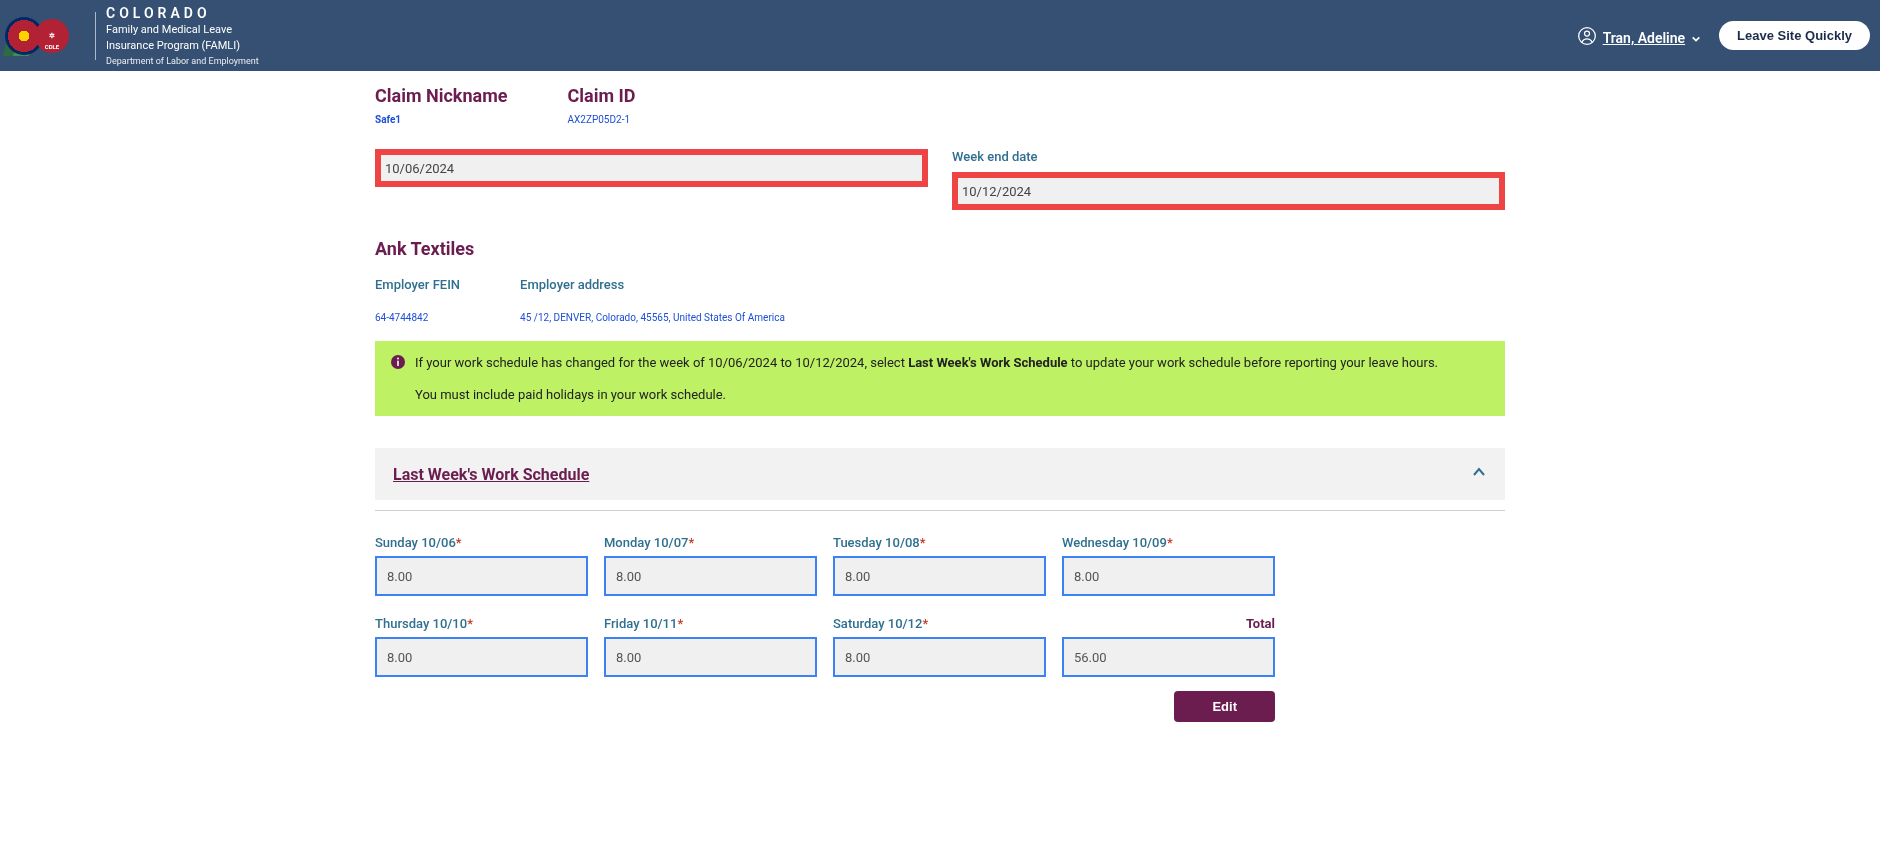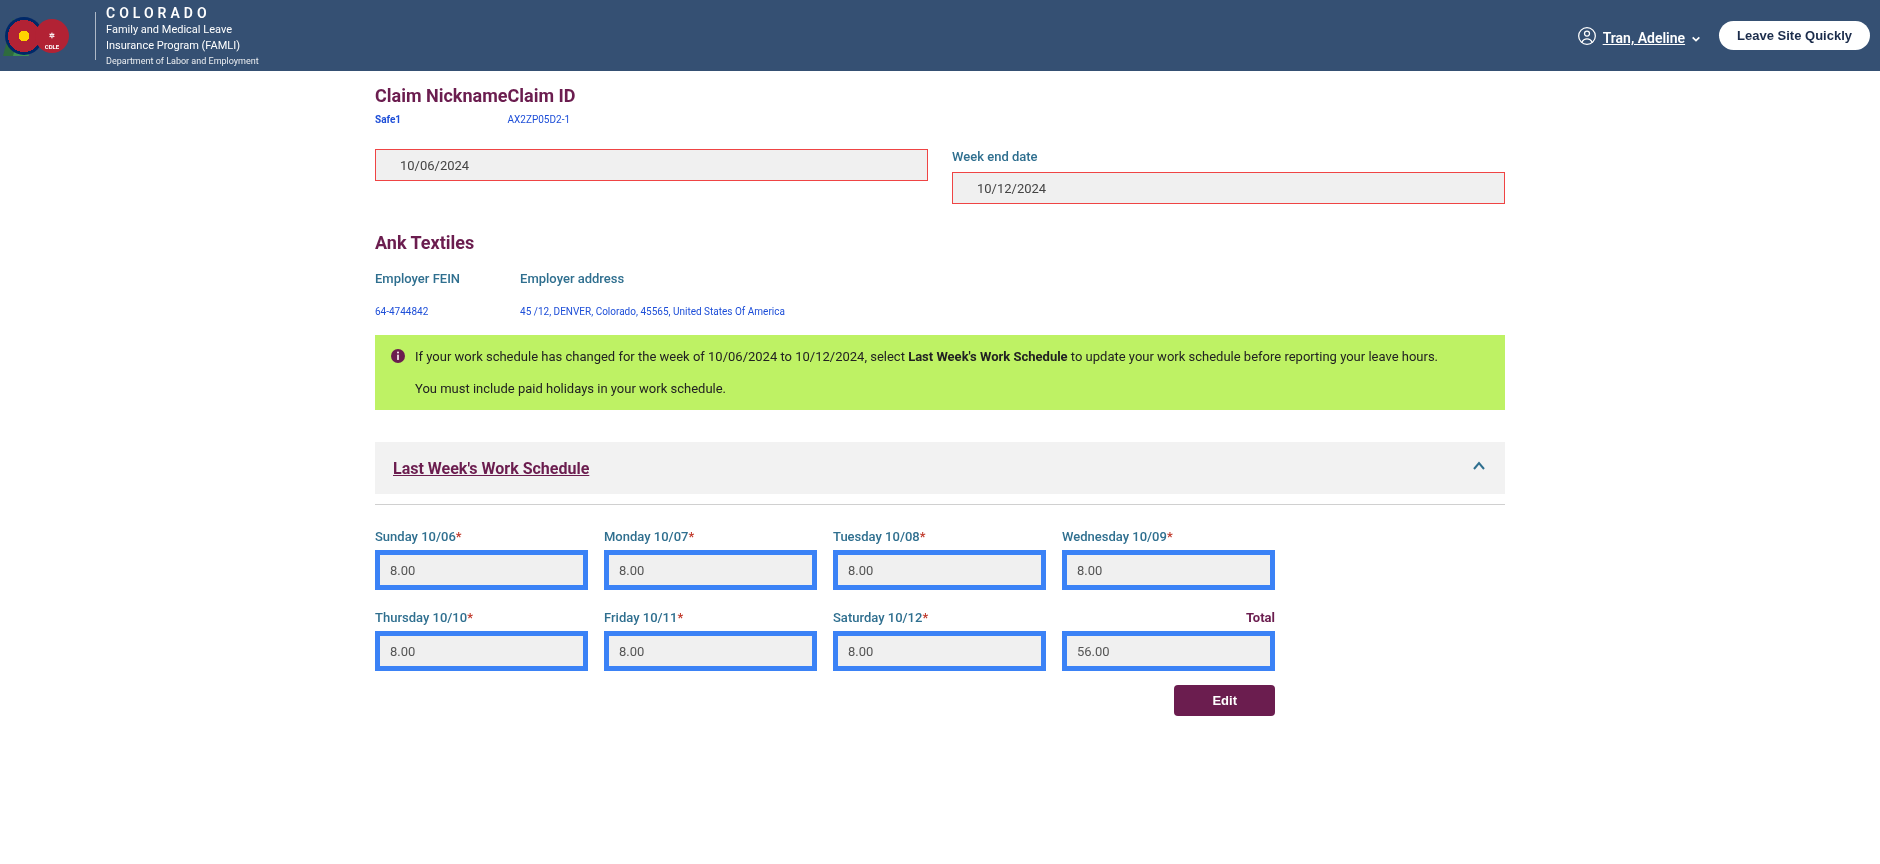--- a/index.html
+++ b/index.html
@@ -47,31 +47,31 @@
   .header-right { display:flex; align-items:flex-end; gap:18px; }
   .user-block { display:flex; align-items:center; gap:6px; cursor:pointer; }
   .user-icon svg { width:20px; height:20px; fill:none; stroke:#fff; stroke-width:1.5; }
   .user-name { color:#fff; text-decoration: underline; font-size:14px; font-weight:600; }
   .chevron-down svg { width:10px; height:10px; stroke:#fff; stroke-width:2; fill:none; }
   .leave-btn {
     background:#fff; color:#1b2c4b; border:none; border-radius: 18px;
     padding: 7px 18px; font-size: 13px; font-weight:600; cursor:pointer;
   }
   .content { max-width: 1130px; margin: 0 auto; padding: 10px 0 30px; }
-  .row-top { display:flex; margin-top: 4px; }
+  .row-top { display:flex; gap: 60px; margin-top: 4px; }
   .section-heading { color:#6b1d4f; font-weight:700; font-size: 18px; margin-bottom: 8px; }
   .value-text { font-size: 10px; color:#1d4ed8; }
   .value-bold { font-weight:700; }
   .date-row { display:flex; gap: 24px; margin-top: 24px; }
   .field-col { flex:1; display:flex; flex-direction:column; }
   .field-col.half { flex: 0 0 calc(50% - 12px); }
   .field-label { color:#2f6f8f; font-size: 13px; margin-bottom: 8px; font-weight:500; }
   .input-ro {
-    height: 32px; background:#f0f0f0; border:1px solid #ef4444;
-    padding: 0 24px; font-size:13px; color:#444; display:flex; align-items:center;
+    height: 38px; background:#f0f0f0; border:6px solid #ef4444;
+    padding: 0 4px; font-size:13px; color:#444; display:flex; align-items:center;
     width:100%;
   }
   .employer-name { color:#6b1d4f; font-weight:700; font-size:18px; margin-top: 28px; margin-bottom: 18px; }
   .emp-row { display:flex; gap: 60px; }
   .emp-col .field-label { margin-bottom:4px; }
   .emp-col .value-text { margin-top:20px; }
   .info-banner {
     background:#bef264; padding: 12px 16px; margin-top: 18px;
     font-size:13px; line-height:1.5; display:flex; gap:10px; color:#222;
   }
@@ -86,21 +86,21 @@
   .chevron-up svg { width:16px;height:16px; stroke:#2f6f8f; stroke-width:2; fill:none; }
   .divider { height:1px; background:#d0d0d0; margin-top:10px; }
   .sched-grid {
     display:grid; grid-template-columns: repeat(4, 1fr); gap: 20px 16px;
     margin-top: 24px; max-width: 900px;
   }
   .sched-label { color:#2f6f8f; font-size:13px; font-weight:500; }
   .sched-label.total { color:#6b1d4f; font-weight:700;text-align:right; }
   .req { color:#c0392b; }
   .sched-input {
-    height:40px; background:#f0f0f0; border:5px solid #3b82f6; width:100%;
+    height:40px; background:#f0f0f0; border:2px solid #3b82f6; width:100%;
     display:flex;align-items:center; padding:0 10px; font-size:13px; color:#555; margin-top:6px;
   }
   .edit-row { display:flex; justify-content:flex-end; max-width: 900px; margin-top:14px; }
   .edit-btn {
     background:#6b1d4f; color:#fff; border:none; border-radius:4px;
     padding: 8px 38px; font-size:13px; font-weight:600; cursor:pointer;
   }
   .margin-right-large { margin-right: 220px; }
 </style>
 </head>

